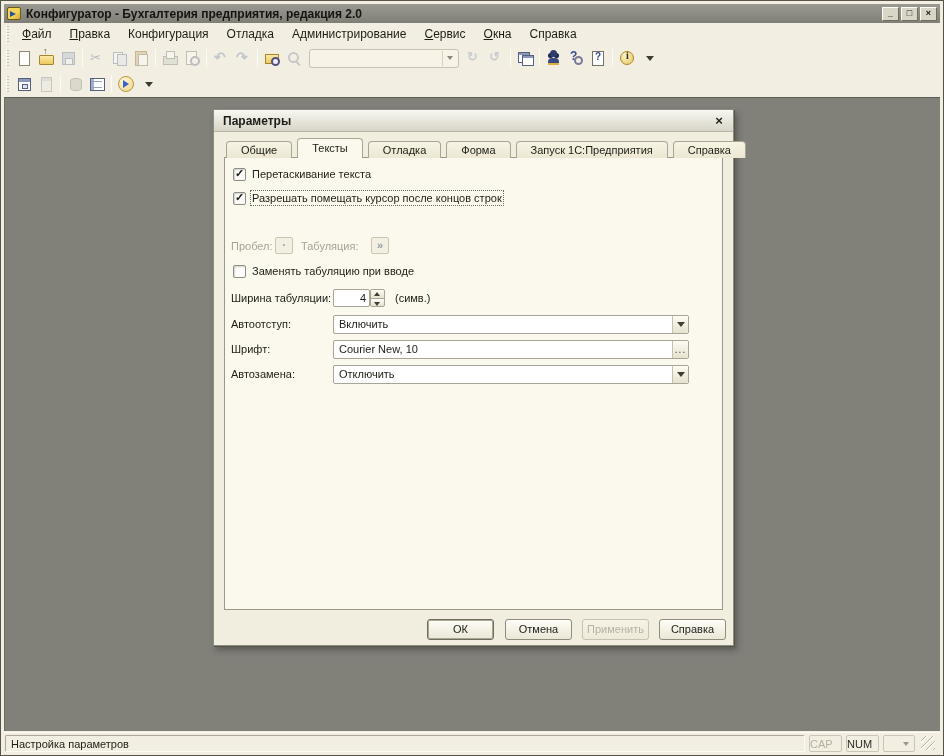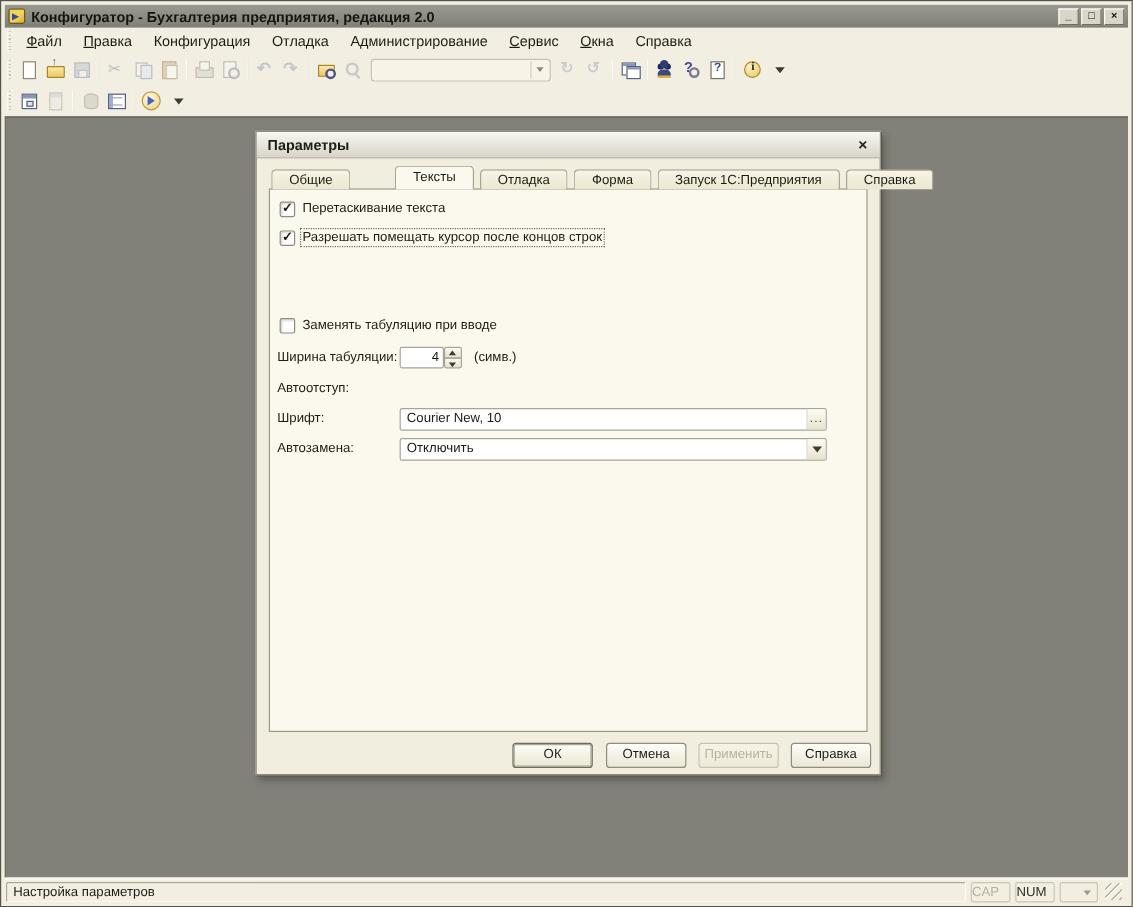--- a/index.html
+++ b/index.html
@@ -103,21 +103,21 @@
     border:1px solid #8e8c7e;box-shadow:1px 1px 0 #55544a,3px 4px 6px rgba(45,45,35,.45);}
   .dlg-title{position:absolute;left:0;top:0;right:0;height:22px;
     background:linear-gradient(180deg,#f8f7f1,#d7d5c8);border-bottom:1px solid #b8b5a6;
     font-size:12px;font-weight:bold;line-height:22px;padding-left:9px;}
   .dlg-close{position:absolute;right:6px;top:3px;width:16px;height:16px;text-align:center;line-height:15px;
     font-size:13px;font-weight:bold;color:#22221a;cursor:default;}
   .tabs{position:absolute;left:12px;top:28px;height:20px;display:flex;align-items:flex-end;gap:5px;z-index:2;}
   .tab{height:17px;line-height:16px;padding:0 14px;font-size:11px;white-space:nowrap;
     background:linear-gradient(#f7f4e4,#ebe7d2);border:1px solid #a9a594;border-bottom:none;
     border-radius:4px 4px 0 0;color:#1d1d16;}
-  .tab.active{height:20px;line-height:19px;background:#fbf9ed;position:relative;z-index:3;margin-left:32px;}
+  .tab.active{height:20px;line-height:19px;background:#fbf9ed;position:relative;z-index:3;}
   .panel{position:absolute;left:10px;top:47px;width:499px;height:453px;background:#fbf9ed;
     border:1px solid #9b9889;}
   .row{position:absolute;left:0;right:0;height:20px;font-size:11px;}
   .cb{position:absolute;left:8px;top:1px;width:13px;height:13px;background:#fff;border:1px solid #8f8d7d;
     border-radius:2px;box-shadow:inset 1px 1px 2px rgba(120,118,100,.35);}
   .cb.on::after{content:"✓";position:absolute;left:1px;top:-2px;font-size:11px;font-weight:bold;color:#1d1d18;}
   .cb-label{position:absolute;left:27px;top:1px;white-space:nowrap;}
   .cb-label.focused{outline:1px dotted #6e6c60;outline-offset:1px;}
   .lbl{position:absolute;left:8px;top:3px;white-space:nowrap;}
   .lbl.disab{color:#a6a396;}
@@ -290,38 +290,45 @@
         <span class="cb on"></span>
         <span class="cb-label">Перетаскивание текста</span>
       </div>
 
       <div class="row" style="top:33px">
         <span class="cb on"></span>
         <span class="cb-label focused">Разрешать помещать курсор после концов строк</span>
       </div>
 
 
+      <div class="row" style="top:79px">
+        <span class="lbl disab" style="left:6px">Пробел:</span>
+        <span class="mini-box" style="left:50px">·</span>
+        <span class="lbl disab" style="left:76px">Табуляция:</span>
+        <span class="mini-box" style="left:146px">»</span>
+      </div>
 
       <div class="row" style="top:106px">
         <span class="cb"></span>
         <span class="cb-label">Заменять табуляцию при вводе</span>
       </div>
 
       <div class="row" style="top:131px">
         <span class="lbl" style="left:6px">Ширина табуляции:</span>
         <input class="txt-input" style="left: 108px; top: 0px; width: 37px; text-align: right;" value="4">
         <span class="spin">
             <span class="up"></span>
             <span class="dn"></span>
           </span>
         <span class="lbl" style="left:170px">(симв.)</span>
       </div>
 
       <div class="row" style="top:157px">
         <span class="lbl" style="left:6px">Автоотступ:</span>
+        <span class="combo"><span>Включить</span><span class="btn arrow"></span></span>
       </div>
 
       <div class="row" style="top:182px">
         <span class="lbl" style="left:6px">Шрифт:</span>
         <span class="combo"><span>Courier New, 10</span><span class="btn">...</span></span>
       </div>
 
       <div class="row" style="top:207px">
         <span class="lbl" style="left:6px">Автозамена:</span>
         <span class="combo"><span>Отключить</span><span class="btn arrow"></span></span>

